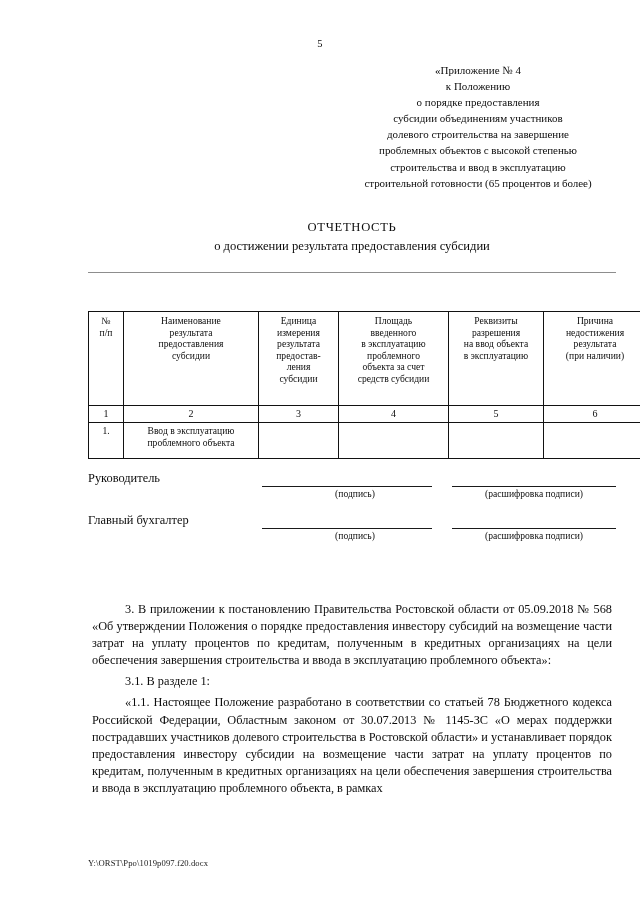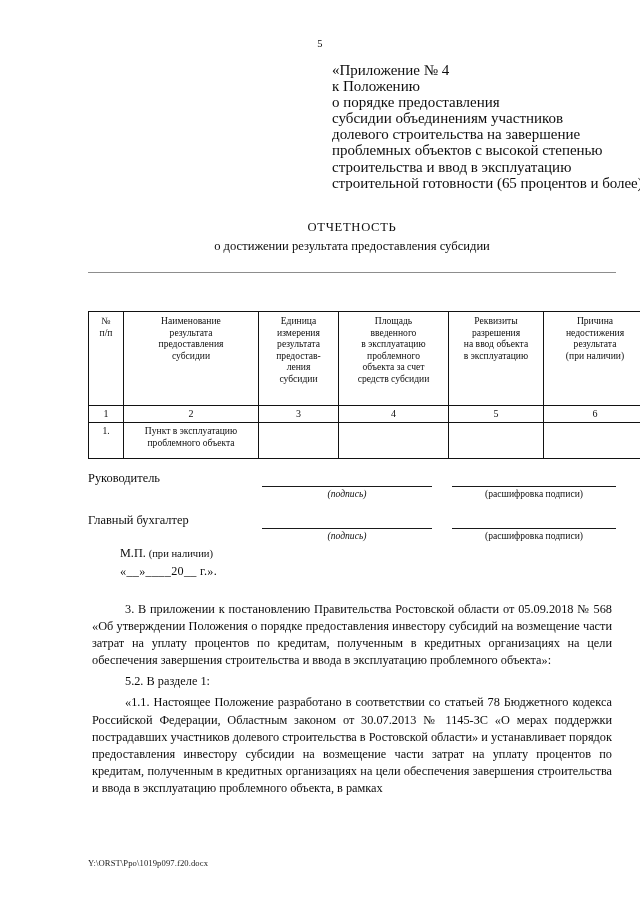--- a/index.html
+++ b/index.html
@@ -35,22 +35,22 @@
     font-size: 10.5px;
     letter-spacing: 0.2px;
   }
 
   
   .appendix-block {
     position: absolute;
     left: 332px;
     top: 62px;
     width: 292px;
-    text-align: left;
-    font-size: 15px;
+    text-align: center;
+    font-size: 11px;
     line-height: 16.1px;
   }
   .appendix-block .ln { white-space: nowrap; }
   .appendix-block .ln.wide { letter-spacing: -0.05px; }
 
   
   .doc-title {
     position: absolute;
     left: 88px;
     top: 218px;
@@ -156,21 +156,21 @@
   }
   .sign-line.a { left: 174px; width: 170px; }
   .sign-line.b { left: 364px; width: 164px; }
   .sign-cap {
     position: absolute;
     top: 20px;
     text-align: center;
     font-size: 9.6px;
     line-height: 12px;
   }
-  .sign-cap.a { left: 174px; width: 170px; font-style: italic; }
+  .sign-cap.a { left: 182px; width: 170px; }
   .sign-cap.b { left: 364px; width: 164px; }
 
   .stamp-block {
     position: absolute;
     left: 120px;
     top: 545px;
     font-size: 11.6px;
     line-height: 17.5px;
   }
   .stamp-block .mp-main { font-size: 12.2px; }
@@ -250,21 +250,21 @@
       <tr>
         <td class="numrow">1</td>
         <td class="numrow">2</td>
         <td class="numrow">3</td>
         <td class="numrow">4</td>
         <td class="numrow">5</td>
         <td class="numrow">6</td>
       </tr>
       <tr>
         <td class="body idx">1.</td>
-        <td class="body name">Пункт в эксплуатацию проблемного объекта</td>
+        <td class="body name">Ввод в эксплуатацию проблемного объекта</td>
         <td class="body"></td>
         <td class="body"></td>
         <td class="body"></td>
         <td class="body"></td>
       </tr>
     </tbody>
   </table>
 
   <div class="sign-block">
 
@@ -278,29 +278,22 @@
 
     <div class="sign-row">
       <div class="sign-role">Главный бухгалтер</div>
       <div class="sign-line a"></div>
       <div class="sign-line b"></div>
       <div class="sign-cap a">(подпись)</div>
       <div class="sign-cap b">(расшифровка подписи)</div>
     </div>
   </div>
 
-  <div class="stamp-block">
-    <div>
-      <span class="mp-main">М.П.</span>
-      <span class="mp-sub">(при наличии)</span>
-    </div>
-    <div class="date-line">«__»____20__ г.».</div>
-  </div>
 
   <div class="body-text">
     <p class="ind">3. В приложении к постановлению Правительства Ростовской области от 05.09.2018 № 568 «Об утверждении Положения о порядке предоставления инвестору субсидий на возмещение части затрат на уплату процентов по кредитам, полученным в кредитных организациях на цели обеспечения завершения строительства и ввода в эксплуатацию проблемного объекта»:</p>
-    <p class="ind">5.2. В разделе 1:</p>
+    <p class="ind">3.1. В разделе 1:</p>
     <p class="ind last">«1.1. Настоящее Положение разработано в соответствии со статьей 78 Бюджетного кодекса Российской Федерации, Областным законом от 30.07.2013 № 1145-ЗС «О мерах поддержки пострадавших участников долевого строительства в Ростовской области» и устанавливает порядок предоставления инвестору субсидии на возмещение части затрат на уплату процентов по кредитам, полученным в кредитных организациях на цели обеспечения завершения строительства и ввода в эксплуатацию проблемного объекта, в рамках</p>
   </div>
 
   <div class="footer-path">Y:\ORST\Ppo\1019p097.f20.docx</div>
 
 </div>
 
 </body></html>

